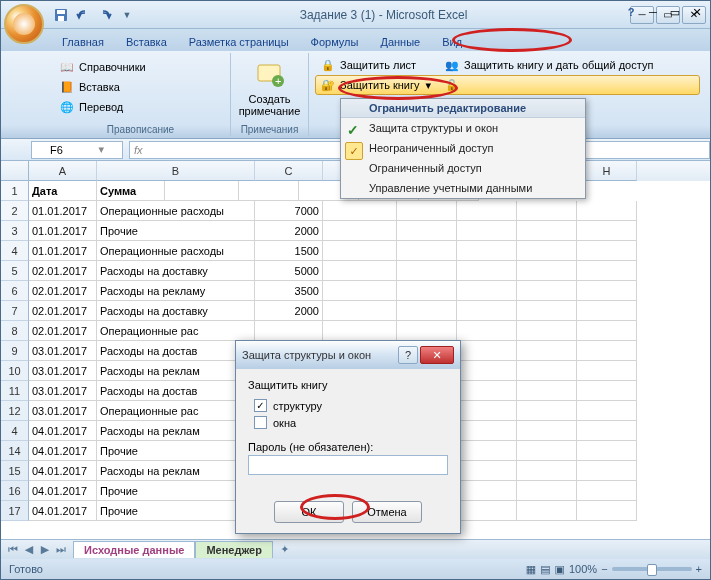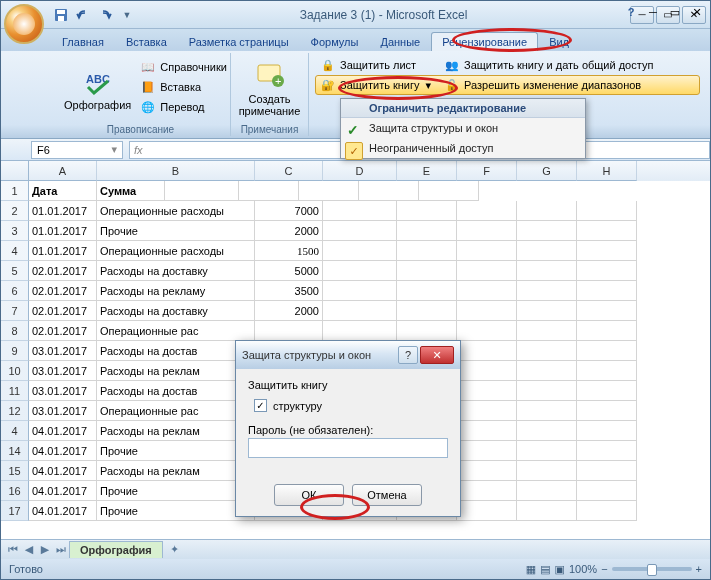--- a/index.html
+++ b/index.html
@@ -17,21 +17,21 @@
 .tab{padding:3px 10px;color:#15428b;cursor:pointer;border:1px solid transparent;border-bottom:none}
 .tab.active{background:#e8f0f8;border-color:#8aa8c4;border-radius:3px 3px 0 0}
 .ribbon{height:88px;background:linear-gradient(#eaf2fa,#d4e4f4 85%,#b8cee4);border-bottom:1px solid #8aa8c4;display:flex;padding:2px 4px 2px 50px;position:relative}
 .group{border-right:1px solid #b0c8de;padding:2px 6px;display:flex;flex-direction:column;position:relative}
 .group-label{position:absolute;bottom:1px;left:0;right:0;text-align:center;color:#4a6a8a;font-size:10px}
 .big-btn{display:flex;flex-direction:column;align-items:center;justify-content:center;padding:2px 6px;gap:2px;border:1px solid transparent;border-radius:3px}
 .big-btn .ic{width:32px;height:32px;display:flex;align-items:center;justify-content:center}
 .small-row{display:flex;align-items:center;gap:4px;padding:1px 2px;height:20px}
 .small-ic{width:16px;height:16px;display:flex;align-items:center;justify-content:center}
 .namebox-row{height:22px;background:linear-gradient(#eef4fa,#dae8f6);border-bottom:1px solid #9db8d2;display:flex;align-items:center}
-.namebox{width:92px;height:18px;background:#fff;border:1px solid #9db8d2;margin-left:30px;padding:0 5px;display:flex;align-items:center}
+.namebox{width:92px;height:18px;background:#fff;border:1px solid #9db8d2;margin-left:30px;padding:0 18px;display:flex;align-items:center}
 .fx-area{flex:1;height:18px;background:#fff;border:1px solid #9db8d2;margin-left:6px;display:flex;align-items:center;padding:0 4px}
 .fx-lbl{font-style:italic;color:#888;margin-right:12px}
 .sheet{flex:1;background:#fff;display:flex;overflow:hidden;position:relative}
 .rowhdrs{width:28px;background:linear-gradient(#f4f8fc,#e2ecf6)}
 .rowhdr{height:20px;border-bottom:1px solid #c4d4e4;border-right:1px solid #9db8d2;display:flex;align-items:center;justify-content:center;color:#333}
 .grid-area{flex:1;overflow:hidden}
 .colhdrs{height:20px;display:flex;background:linear-gradient(#f4f8fc,#e2ecf6)}
 .colhdr{border-right:1px solid #c4d4e4;border-bottom:1px solid #9db8d2;display:flex;align-items:center;justify-content:center;color:#333}
 .cells{display:flex;flex-direction:column}
 .row{display:flex;height:20px}
@@ -104,42 +104,32 @@
       <div class="win-btn">✕</div>
     </div>
   </div>
 
   <div class="tabs">
     <div class="tab">Главная</div>
     <div class="tab">Вставка</div>
     <div class="tab">Разметка страницы</div>
     <div class="tab">Формулы</div>
     <div class="tab">Данные</div>
-    <div class="tab active">Рецензирование</div>
     <div class="tab">Вид</div>
     <div class="mdi-btns">
       <div class="qat-btn" style="color:#2a5a9a;font-weight:bold">?</div>
       <div class="qat-btn">─</div>
       <div class="qat-btn">▭</div>
       <div class="qat-btn">✕</div>
     </div>
   </div>
 
   <div class="ribbon">
     <div class="group" style="width:180px">
       <div style="display:flex;height:66px">
-        <div class="big-btn">
-          <div class="ic">
-              <svg width="32" height="28">
-                <text x="4" y="16" font-size="14" font-weight="bold" fill="#2a5aaa">ABC</text>
-                <path d="M6 20 L12 26 L26 14" stroke="#2a9a4a" stroke-width="3" fill="none"></path>
-              </svg>
-            </div>
-          <span>Орфография</span>
-        </div>
         <div style="display:flex;flex-direction:column;justify-content:flex-start;padding-top:2px">
           <div class="small-row">
               <span class="small-ic">📖</span>
               <span>Справочники</span>
             </div>
           <div class="small-row">
               <span class="small-ic">📙</span>
               <span>Вставка</span>
             </div>
           <div class="small-row">
@@ -175,21 +165,20 @@
           <span>Защитить книгу</span>
           <span style="margin-left:2px">▾</span>
         </div>
       <div style="position:absolute;left:130px;top:2px">
         <div class="small-row ribbon-btn">
             <span class="small-ic">👥</span>
             <span>Защитить книгу и дать общий доступ</span>
           </div>
         <div class="small-row ribbon-btn">
             <span class="small-ic">🔓</span>
-            <span>Разрешить изменение диапазонов</span>
           </div>
       </div>
     </div>
   </div>
 
   <div class="namebox-row">
     <div class="namebox">
         <span>F6</span>
         <span style="margin-left:auto;color:#888">▾</span>
       </div>
@@ -258,21 +247,21 @@
             <div class="cell right" style="width: 68px;">2000</div>
             <div class="cell" style="width: 74px;"></div>
             <div class="cell" style="width: 60px;"></div>
             <div class="cell" style="width: 60px;"></div>
             <div class="cell" style="width: 60px;"></div>
             <div class="cell" style="width: 60px;"></div>
           </div>
           <div class="row">
             <div class="cell" style="width: 68px;">01.01.2017</div>
             <div class="cell" style="width: 158px;">Операционные расходы</div>
-            <div class="cell right" style="width: 68px; font-family: Liberation Serif, serif;">1500</div>
+            <div class="cell right" style="width: 68px;">1500</div>
             <div class="cell" style="width: 74px;"></div>
             <div class="cell" style="width: 60px;"></div>
             <div class="cell" style="width: 60px;"></div>
             <div class="cell" style="width: 60px;"></div>
             <div class="cell" style="width: 60px;"></div>
           </div>
           <div class="row">
             <div class="cell" style="width: 68px;">02.01.2017</div>
             <div class="cell" style="width: 158px;">Расходы на доставку</div>
             <div class="cell right" style="width: 68px;">5000</div>
@@ -404,21 +393,22 @@
           </div>
         </div>
     </div>
   </div>
 
   <div class="sheet-tabs">
     <div class="nav-btn">⏮</div>
     <div class="nav-btn">◀</div>
     <div class="nav-btn">▶</div>
     <div class="nav-btn">⏭</div>
-    <div class="stab active">Орфография</div>
+    <div class="stab" style="margin-left:4px">Исходные данные</div>
+    <div class="stab active">Менеджер</div>
     <div class="nav-btn" style="margin-left:4px">✦</div>
   </div>
 
   <div class="statusbar">
     <span>Готово</span>
     <div class="zoom">
       <span>▦</span>
       <span>▤</span>
       <span>▣</span>
       <span>100%</span>
@@ -426,34 +416,40 @@
       <div class="slider"></div>
       <span>+</span>
     </div>
   </div>
 </div>
 
 <div class="dropdown-menu">
   <div class="menu-sec">Ограничить редактирование</div>
   <div class="menu-item selected">Защита структуры и окон</div>
   <div class="menu-item checked">Неограниченный доступ</div>
+  <div class="menu-item">Ограниченный доступ</div>
+  <div class="menu-item">Управление учетными данными</div>
 </div>
 
 <div class="dialog">
   <div class="dlg-title">
     <span class="dlg-title-txt">Защита структуры и окон</span>
     <div class="dlg-help">?</div>
     <div class="dlg-close">✕</div>
   </div>
   <div class="dlg-body">
     <div class="fieldset-title">Защитить книгу</div>
     <div class="chk-row">
         <div class="chk">✓</div>
         <span>структуру</span>
       </div>
+    <div class="chk-row">
+        <div class="chk"></div>
+        <span>окна</span>
+      </div>
     <div style="margin-top:10px">Пароль (не обязателен):</div>
     <div class="pwd-input"></div>
   </div>
   <div class="dlg-btns">
     <div class="dlg-btn">ОК</div>
     <div class="dlg-btn">Отмена</div>
   </div>
 </div>
 
 <div class="highlight-oval" style="top:28px;left:452px;width:120px;height:24px"></div>

